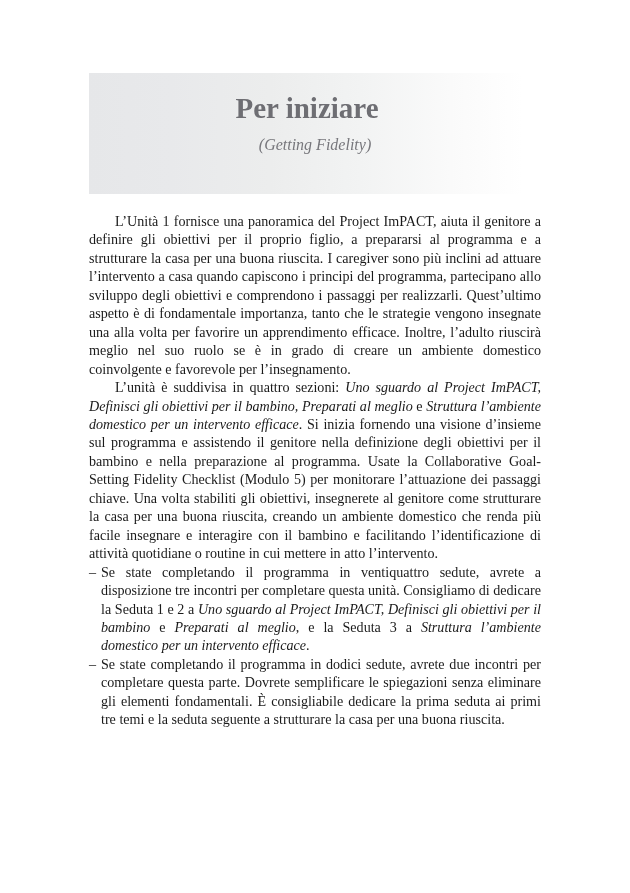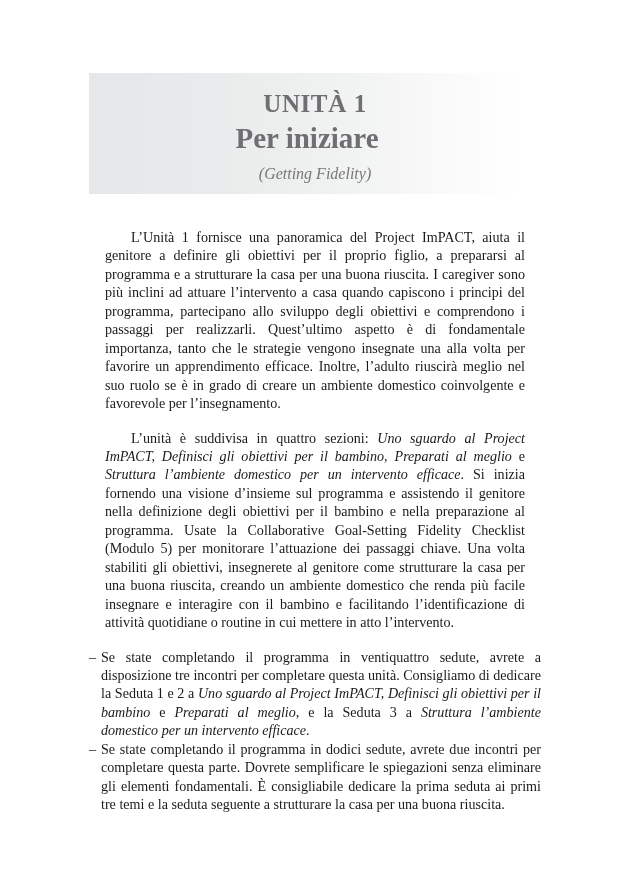--- a/index.html
+++ b/index.html
@@ -74,21 +74,21 @@
 
   
   .body-col {
     position: absolute;
     left: 89px;
     top: 212px;
     width: 452px;
   }
 
   p.para {
-    margin: 16px;
+    margin: 0;
     font-size: 14.1px;
     line-height: 18.45px;
     text-align: justify;
     text-justify: inter-word;
     hyphens: manual;
   }
   p.para.indent {
     text-indent: 26px;
   }
 
@@ -118,21 +118,20 @@
 
   i, .it { font-style: italic; }
   b, .bd { font-weight: bold; }
 </style>
 </head>
 <body>
 
 <div class="page">
 
   <div class="unit-banner">
-    <div class="unit-number">UNITÀ 1</div>
     <div class="unit-title">Per iniziare</div>
     <div class="unit-subtitle">(Getting Fidelity)</div>
   </div>
 
   <div class="body-col">
 
     <p class="para indent"><span>L’Unità 1 fornisce una panoramica del Project ImPACT, aiuta il genitore a definire gli obiettivi per il proprio figlio, a prepararsi al programma e a strutturare la casa per una buona riuscita. I caregiver sono più inclini ad attuare l’intervento a casa quando capiscono i principi del programma, partecipano allo sviluppo degli obiettivi e comprendono i passaggi per realizzarli. Quest’ultimo aspetto è di fondamentale importanza, tanto che le strategie vengono insegnate una alla volta per favorire un apprendimento efficace. Inoltre, l’adulto riuscirà meglio nel suo ruolo se è in grado di creare un ambiente domestico coinvolgente e favorevole per l’insegnamento.</span></p>
 
     <p class="para indent"><span>L’unità è suddivisa in quattro sezioni: </span><i>Uno sguardo al Project ImPACT, Definisci gli obiettivi per il bambino, Preparati al meglio</i><span> e </span><i>Struttura l’ambiente domestico per un intervento efficace</i><span>. Si inizia fornendo una visione d’insieme sul programma e assistendo il genitore nella definizione degli obiettivi per il bambino e nella preparazione al programma. Usate la Collaborative Goal-Setting Fidelity Checklist (Modulo 5) per monitorare l’attuazione dei passaggi chiave. Una volta stabiliti gli obiettivi, insegnerete al genitore come strutturare la casa per una buona riuscita, creando un ambiente domestico che renda più facile insegnare e interagire con il bambino e facilitando l’identificazione di attività quotidiane o routine in cui mettere in atto l’intervento.</span></p>
 

